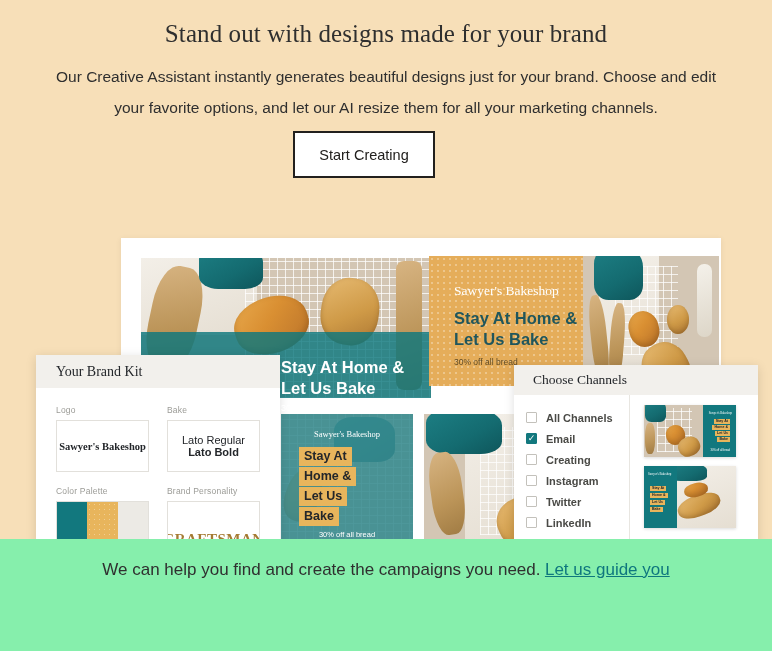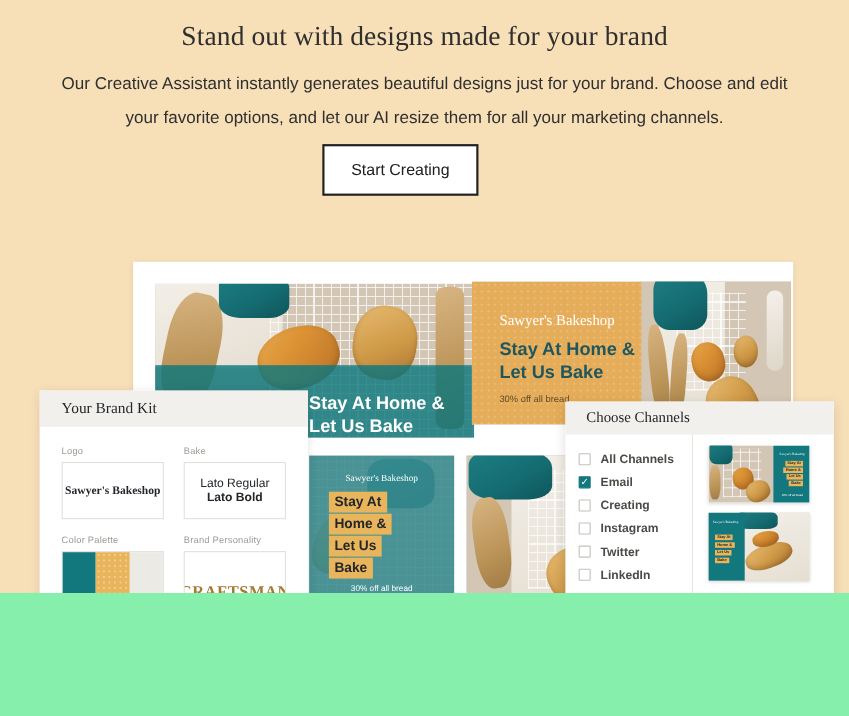--- a/index.html
+++ b/index.html
@@ -439,14 +439,18 @@
             <div class="mini-badge" style="left:6px;top:34px;">Let Us</div>
             <div class="mini-badge" style="left:6px;top:41px;">Bake</div>
           </div>
         </div>
 
       </div>
     </div>
 
   </section>
 
+  <div class="footer">
+    <span class="footer-text">We can help you find and create the campaigns you need.</span>
+    <span class="footer-link">Let us guide you</span>
+  </div>
 
 </div>
 
 </body></html>

